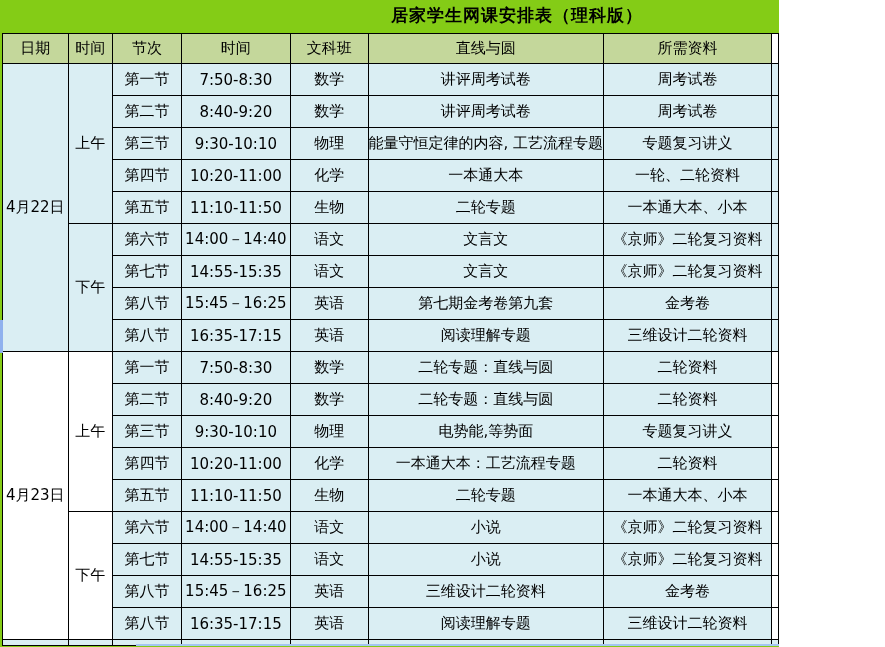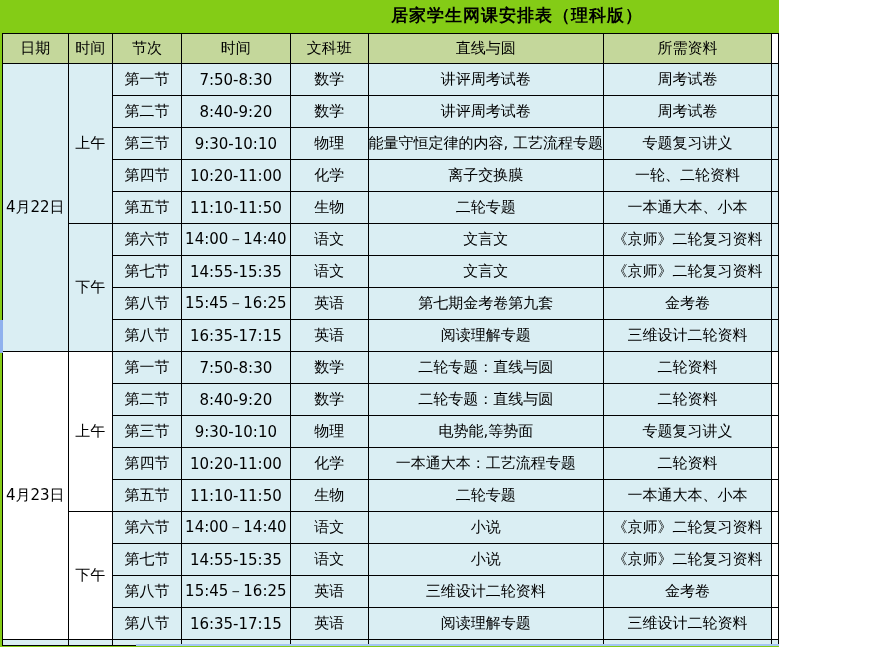--- a/index.html
+++ b/index.html
@@ -92,21 +92,21 @@
         <td>9:30-10:10</td>
         <td>物理</td>
         <td>能量守恒定律的内容, 工艺流程专题</td>
         <td>专题复习讲义</td>
         <td></td>
       </tr>
       <tr>
         <td>第四节</td>
         <td>10:20-11:00</td>
         <td>化学</td>
-        <td>离子交换膜</td>
+        <td>一本通大本</td>
         <td>一轮、二轮资料</td>
         <td></td>
       </tr>
       <tr>
         <td>第五节</td>
         <td>11:10-11:50</td>
         <td>生物</td>
         <td>二轮专题</td>
         <td>一本通大本、小本</td>
         <td></td>

